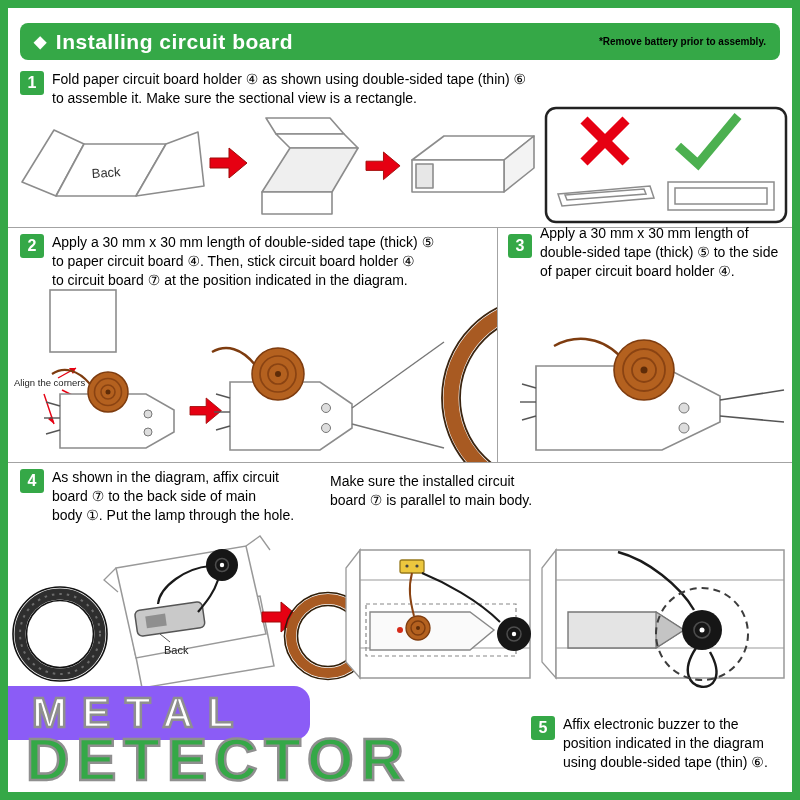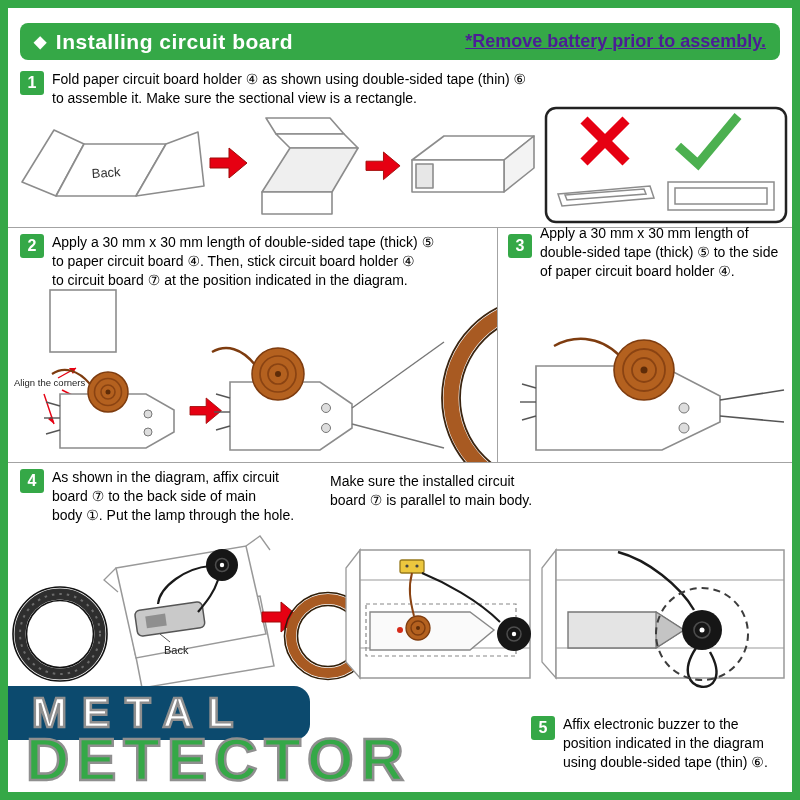--- a/index.html
+++ b/index.html
@@ -9,32 +9,32 @@
     font-family:"Liberation Sans",sans-serif;color:#111;
   }
   .abs{position:absolute;}
   .header{
     position:absolute;left:12px;top:15px;width:760px;height:37px;
     background:#35a847;border-radius:8px;display:flex;align-items:center;
     justify-content:space-between;padding:0 14px;box-sizing:border-box;
   }
   .header-title{color:#fff;font-size:21px;font-weight:bold;display:flex;align-items:center;gap:9px;letter-spacing:.5px;}
   .diamond{font-size:16px;color:#fff;line-height:1;}
-  .header-note{color:#4c1d95;font-size:18px;font-weight:bold;text-decoration:underline;}
+  .header-note{color:#000000;font-size:10px;font-weight:bold;}
   .step-marker{
     position:absolute;width:24px;height:24px;background:#35a847;color:#fff;
     font-weight:bold;font-size:16px;display:flex;align-items:center;
     justify-content:center;border-radius:3px;
   }
   .step-text{position:absolute;font-size:14px;line-height:1.34;white-space:pre-line;color:#000000;}
   .divider-h{position:absolute;left:0;width:784px;height:1px;background:#a3a3a3;}
   .divider-v{position:absolute;width:1px;background:#a3a3a3;}
   svg text{font-family:"Liberation Sans",sans-serif;}
   .logo-band{
-    position:absolute;left:0;top:678px;width:302px;height:54px;background:#0c4a6e;
+    position:absolute;left:0;top:678px;width:302px;height:54px;background:#8b5cf6;
     border-radius:0 16px 16px 0;z-index:6;display:flex;align-items:center;
   }
   .logo-metal{
     color:#fff;font-size:42px;font-weight:bold;letter-spacing:15px;padding-left:24px;
     -webkit-text-stroke:2.5px #8f8f8f;line-height:1;
   }
   .logo-detector{
     position:absolute;left:18px;top:722px;z-index:6;font-size:60px;font-weight:bold;
     letter-spacing:7px;color:#35a847;-webkit-text-stroke:2.5px #8f8f8f;line-height:1;
   }

